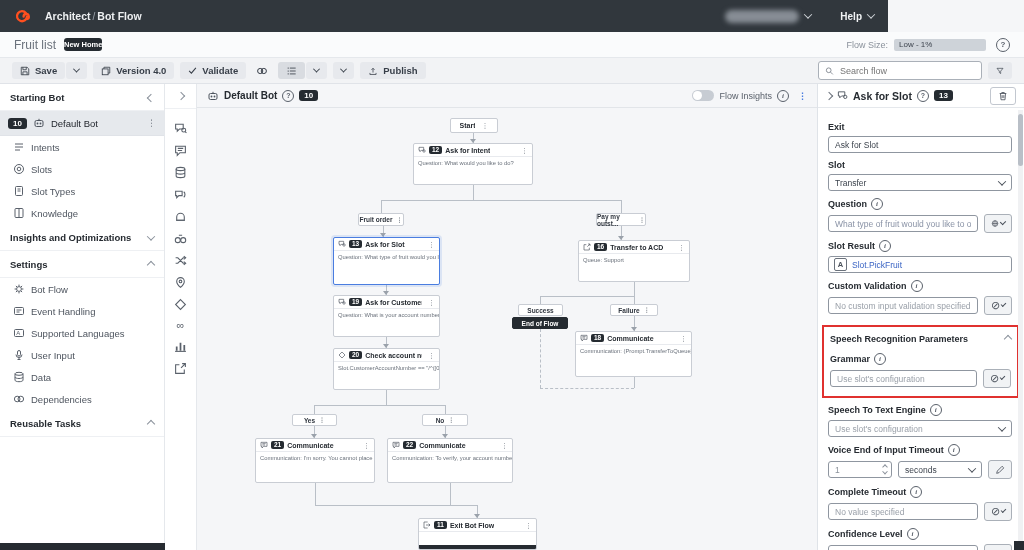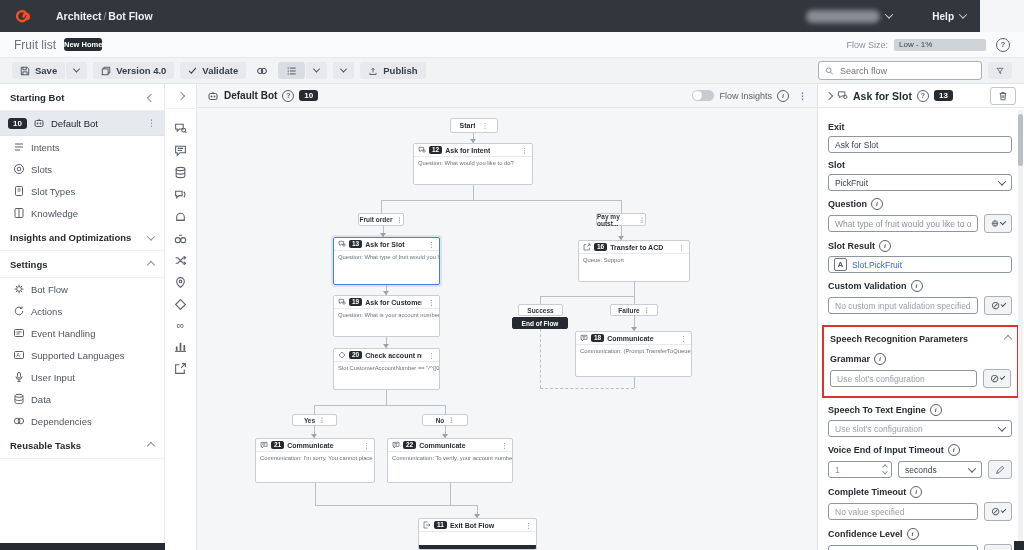--- a/index.html
+++ b/index.html
@@ -9,21 +9,21 @@
   .abs{position:absolute}
   .flex{display:flex;align-items:center}
   svg{display:block}
   .cv{width:5px;height:5px;border-right:1.4px solid currentColor;border-bottom:1.4px solid currentColor;display:inline-block}
   .cv.down{transform:rotate(45deg) translate(-1px,-1px)}
   .cv.up{transform:rotate(-135deg)}
   .cv.right{transform:rotate(-45deg)}
   .cv.left{transform:rotate(135deg)}
   .kebab{color:#6a717b;font-size:9px;line-height:1;letter-spacing:0}
   
-  .topbar{left:0;top:0;width:980px;height:32px;background:#31373d;color:#fff;display:flex;align-items:center;padding:0 14px;box-sizing:border-box;gap:26px}
+  .topbar{left:0;top:0;width:888px;height:32px;background:#31373d;color:#fff;display:flex;align-items:center;padding:0 14px;box-sizing:border-box;gap:15px}
   .topbar .crumb{font-size:10.5px;font-weight:bold;color:#eef0f2}
   .topbar .sep{color:#9aa1aa;font-size:10px;margin:0 2px}
   .user-blob{width:74px;height:13px;border-radius:7px;background:#878d95;filter:blur(2.5px)}
   .help{font-size:10px;font-weight:bold;color:#f0f2f4}
   
   .flowbar{left:0;top:32px;width:1024px;height:26px;background:#fafbfc;border-bottom:1px solid #e5e8ec;display:flex;align-items:center;padding:0 14px;box-sizing:border-box}
   .flowname{font-size:12px;color:#6b727c}
   .badge-dark{background:#252b31;color:#fff;font-size:7.5px;font-weight:bold;padding:2px 0;border-radius:3px;margin-left:8px}
   .fs-label{font-size:9px;color:#8a919b;margin-right:6px}
   .fs-pill{width:92px;height:12px;background:#ced3d9;border-radius:2px;font-size:8px;color:#3c434d;display:flex;align-items:center;padding:0 5px;box-sizing:border-box}
@@ -263,27 +263,20 @@
   </div>
   <div class="srow">
     <svg width="12" height="12" viewBox="0 0 12 12">
         <circle cx="6" cy="6" r="2.4" fill="none" stroke="currentColor"></circle>
         <path d="M6 1.6v1.6M6 8.8v1.6M1.6 6h1.6M8.8 6h1.6M2.9 2.9l1.1 1.1M8 8l1.1 1.1M9.1 2.9L8 4M4 8l-1.1 1.1" stroke="currentColor"></path>
       </svg>
     <span>Bot Flow</span>
   </div>
   <div class="srow">
     <svg width="12" height="12" viewBox="0 0 12 12">
-        <path d="M9.8 6a3.8 3.8 0 1 1-1.2-2.8" fill="none" stroke="currentColor"></path>
-        <path d="M9 1.5v2h-2" fill="none" stroke="currentColor"></path>
-      </svg>
-    <span>Actions</span>
-  </div>
-  <div class="srow">
-    <svg width="12" height="12" viewBox="0 0 12 12">
         <rect x="1.5" y="2.5" width="9" height="7" rx="1" fill="none" stroke="currentColor"></rect>
         <path d="M3.5 5h5M3.5 7h3" stroke="currentColor"></path>
       </svg>
     <span>Event Handling</span>
   </div>
   <div class="srow">
     <svg width="12" height="12" viewBox="0 0 12 12">
         <rect x="1.5" y="2.5" width="9" height="7" rx="1" fill="none" stroke="currentColor"></rect>
         <text x="3.2" y="8" font-size="6" fill="currentColor" stroke="none" font-family="Liberation Sans">A</text>
       </svg>
@@ -633,21 +626,21 @@
   </div>
 
   <div class="pbody">
     <div class="plabel">Exit</div>
     <div class="frow">
       <input class="pinput" value="Ask for Slot" style="">
     </div>
 
     <div class="plabel">Slot</div>
     <div class="pselect" style="color:#3c434d">
-      <span>PickFruit</span>
+      <span>Transfer</span>
         <span class="cv down"></span>
     </div>
 
     <div class="plabel">
       <span>Question</span>
         <span class="icirc">i</span>
     </div>
     <div class="frow">
       <input class="pinput muted" value="What type of fruit would you like to order?" style="">
       <button class="sidebtn">

